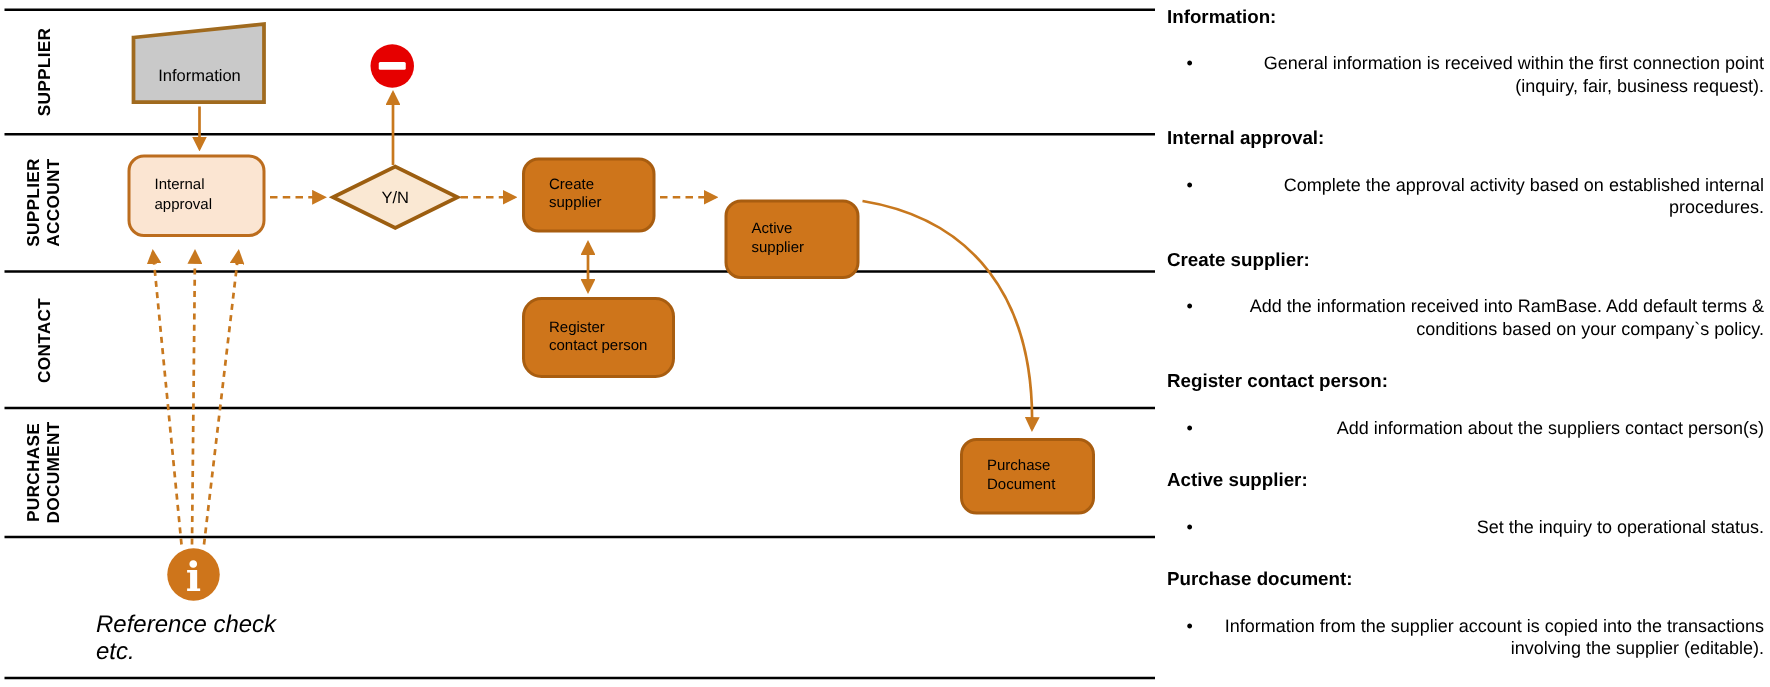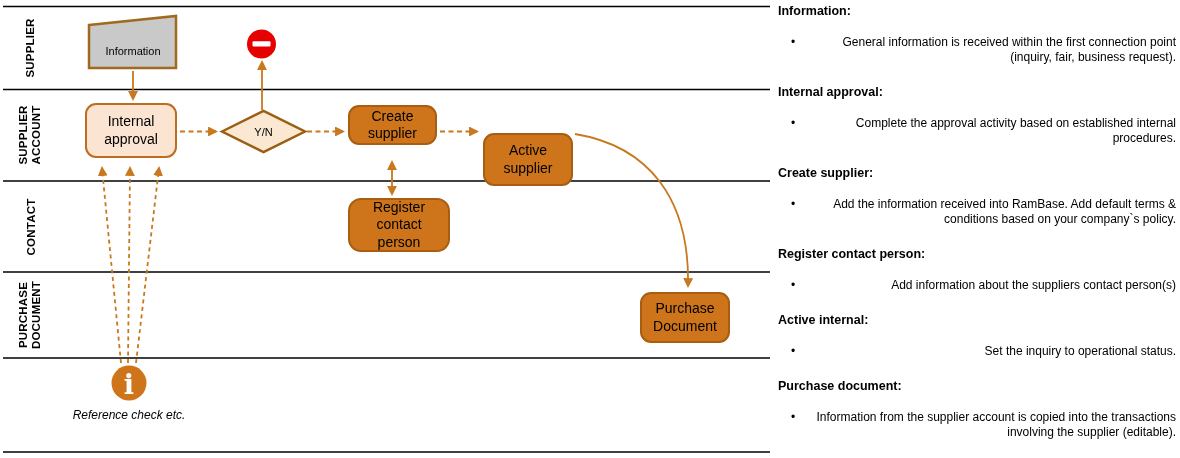--- a/index.html
+++ b/index.html
@@ -23,41 +23,41 @@
     text-align:center; letter-spacing:.2px; color:#000;
   }
   #lane-supplier          { left:-11px; top:28px;  width:82px; height:40px; }
   #lane-supplier-account  { left:-16px; top:115px; width:92px; height:40px; }
   #lane-contact           { left:-15px; top:207px; width:91px; height:40px; }
   #lane-purchase-document { left:-13px; top:295px; width:86px; height:40px; }
 
   .node {
     position:absolute;
     display:flex; align-items:center; justify-content:center;
-    text-align:center; font-size:14px; line-height:1.25;
+    text-align:left; font-size:10px; line-height:1.25;
     border-radius:11px; padding:16px; color:#000;
   }
   .node.dark  { background:#CE751B; border:2px solid #A85D10; }
   .node.light { background:#FBE5D2; border:2px solid #BC6D1E; }
   #node-internal-approval  { left:85px;  top:103px; width:92px; height:55px; }
-  #node-create-supplier    { left:348px; top:105px; width:89px; height:40px; }
+  #node-create-supplier    { left:348px; top:105px; width:89px; height:50px; }
   #node-active-supplier    { left:483px; top:105px; width:90px; height:53px;margin-top:28px; }
   #node-register-contact   { left:348px; top:198px; width:102px; height:54px; border-radius:13px; }
   #node-purchase-document  { left:640px; top:292px; width:90px; height:51px; }
 
   .shape-label {
     position:absolute; display:flex; align-items:center; justify-content:center;
     text-align:center; font-size:11px; color:#000;
   }
   #label-information { left:90px;  top:22px;  width:86px; height:58px; }
   #label-decision    { left:222px; top:111px; width:83px; height:41px; }
 
   .note {
     position:absolute; left:64px; top:408px; width:130px;
-    font-size:12px; font-style:italic; text-align:center; color:#000;
+    font-size:16px; font-style:italic; color:#000;
   }
 
   .panel { position:absolute; left:778px; top:4px; width:398px; font-size:12px; }
   .panel h3 { font-size:12.5px; font-weight:700; margin:0 0 17px 0; }
   .bullet { display:flex; margin:0 0 20px 0; line-height:15px; }
   .bullet .dot { width:37px; padding-left:13px; flex:none; }
   .bullet p { margin:0; flex:1;text-align:right; }
 </style>
 </head>
 <body>
@@ -154,21 +154,21 @@
 
     <div class="sec">
       <h3>Register contact person:</h3>
       <div class="bullet">
         <span class="dot">•</span>
         <p>Add information about the suppliers contact person(s)</p>
       </div>
     </div>
 
     <div class="sec">
-      <h3>Active internal:</h3>
+      <h3>Active supplier:</h3>
       <div class="bullet">
         <span class="dot">•</span>
         <p>Set the inquiry to operational status.</p>
       </div>
     </div>
 
     <div class="sec">
       <h3>Purchase document:</h3>
       <div class="bullet">
         <span class="dot">•</span>

